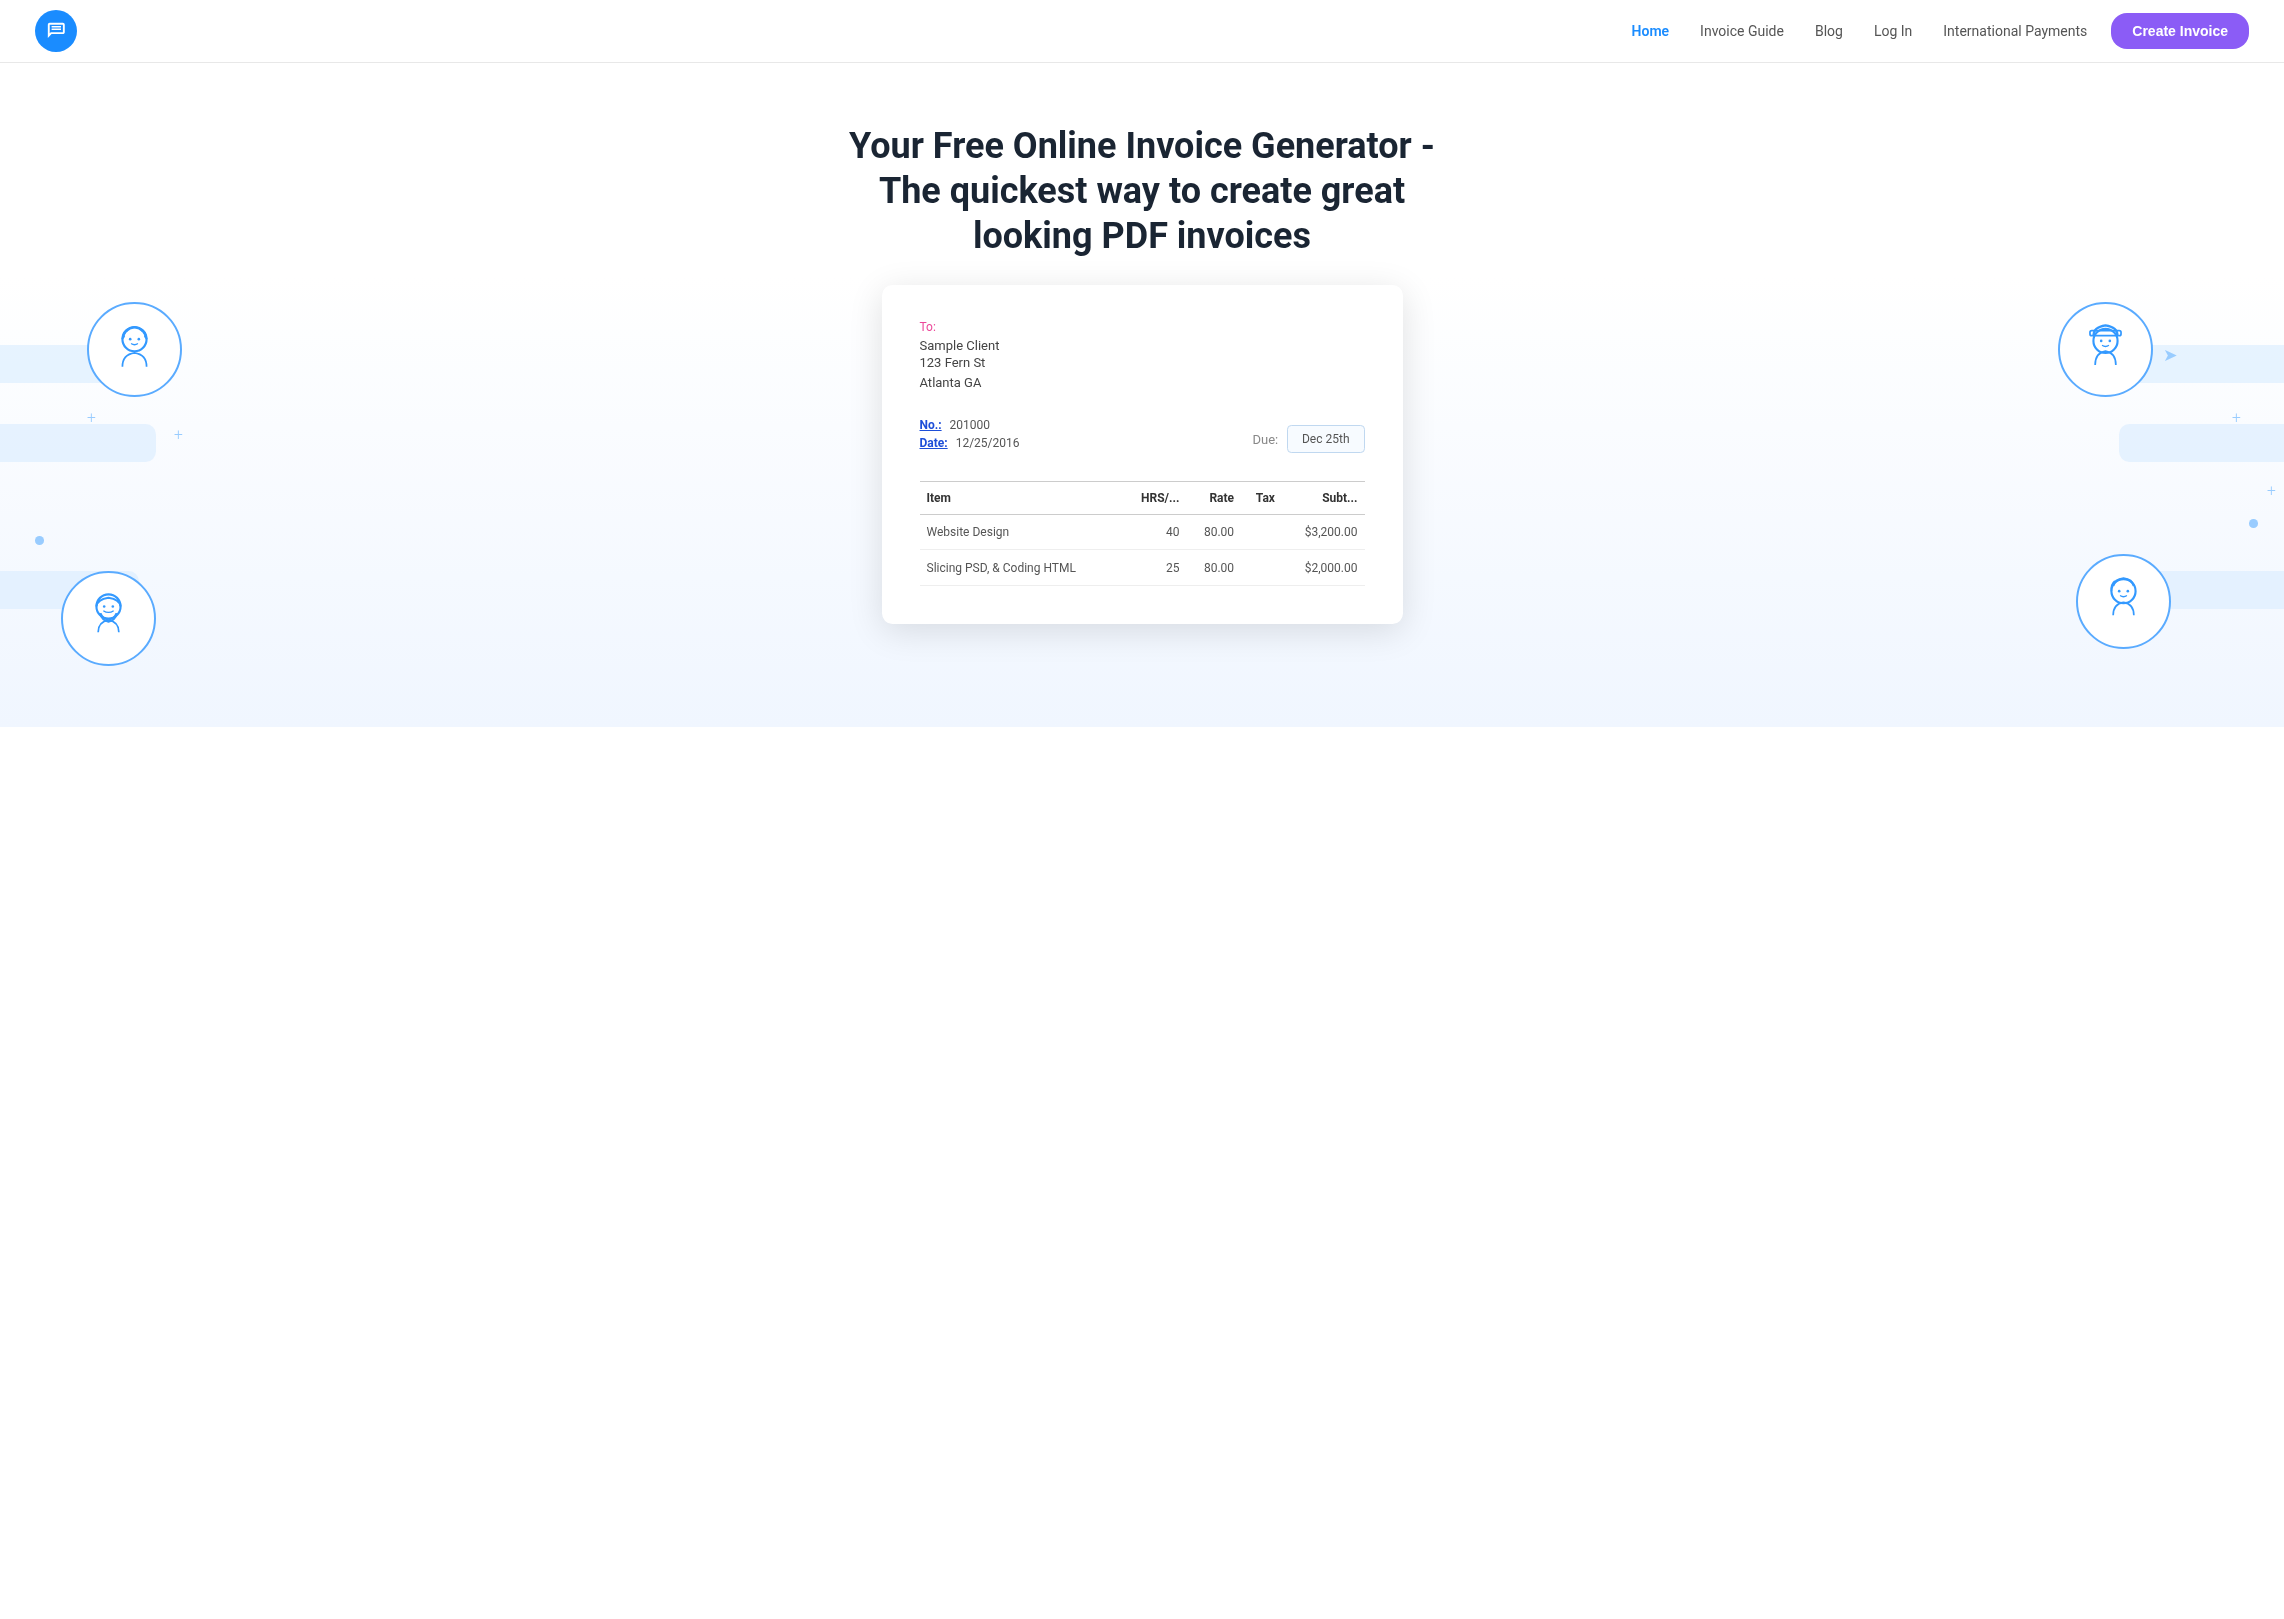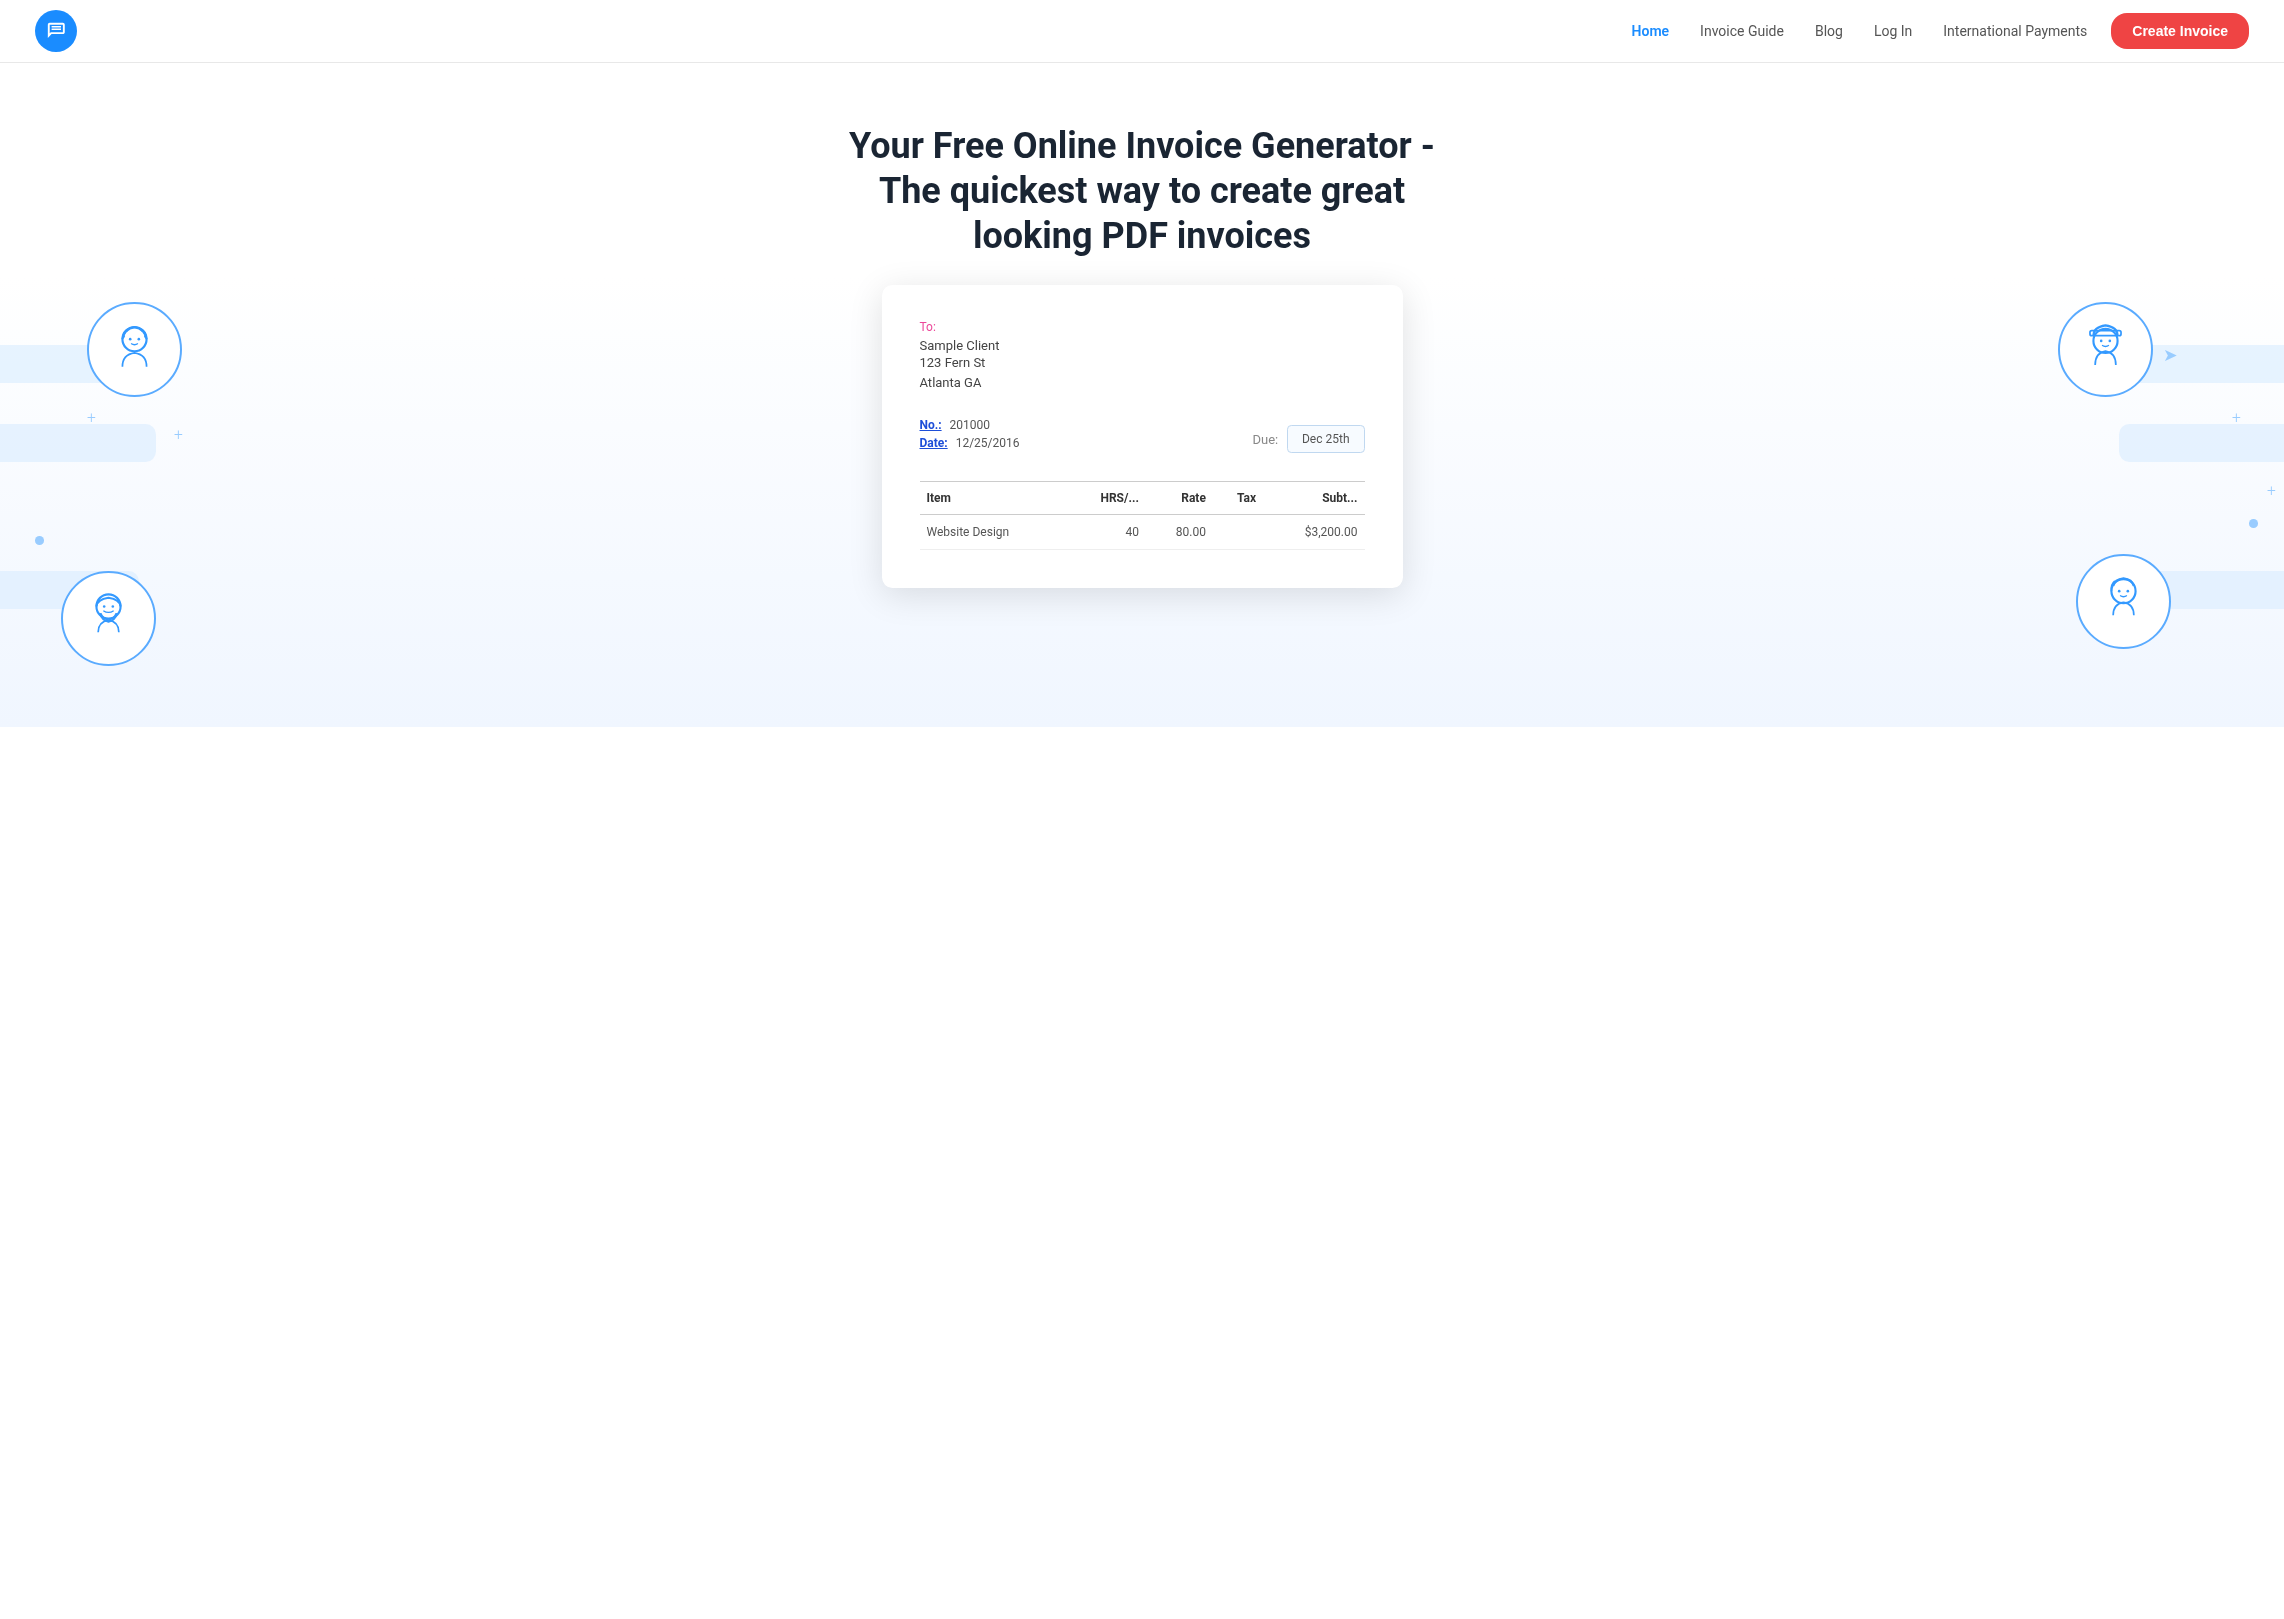--- a/index.html
+++ b/index.html
@@ -48,21 +48,21 @@
       color: #555;
       font-size: 14px;
       font-weight: 400;
     }
     nav a.active {
       color: #1a8cff;
       font-weight: 600;
     }
     .create-invoice-btn {
       margin-left: 24px;
-      background: #ef4444;
+      background: #8b5cf6;
       color: #fff;
       border: none;
       border-radius: 16px;
       padding: 10.4px 21px;
       font-size: 14px;
       font-weight: 600;
       cursor: pointer;
     }
 
     
@@ -346,20 +346,27 @@
       </thead>
       <tbody>
 
       <tr>
             <td>Website Design</td>
             <td>40</td>
             <td>80.00</td>
             <td></td>
             <td>$3,200.00</td>
           </tr>
+          <tr>
+            <td>Slicing PSD, &amp; Coding HTML</td>
+            <td>25</td>
+            <td>80.00</td>
+            <td></td>
+            <td>$2,000.00</td>
+          </tr>
         </tbody>
     </table>
   </div>
 
   <div class="side-decor right">
 
     <div class="decor-bar" style="width:174px;height:38px;top:69px;right:-17.4px;left:auto;"></div>
     <div class="decor-bar" style="width:191px;height:38px;top:148px;right:-26px;left:auto;"></div>
     <div class="decor-bar" style="width:174px;height:38px;top:295px;right:-17.4px;left:auto;"></div>
 

